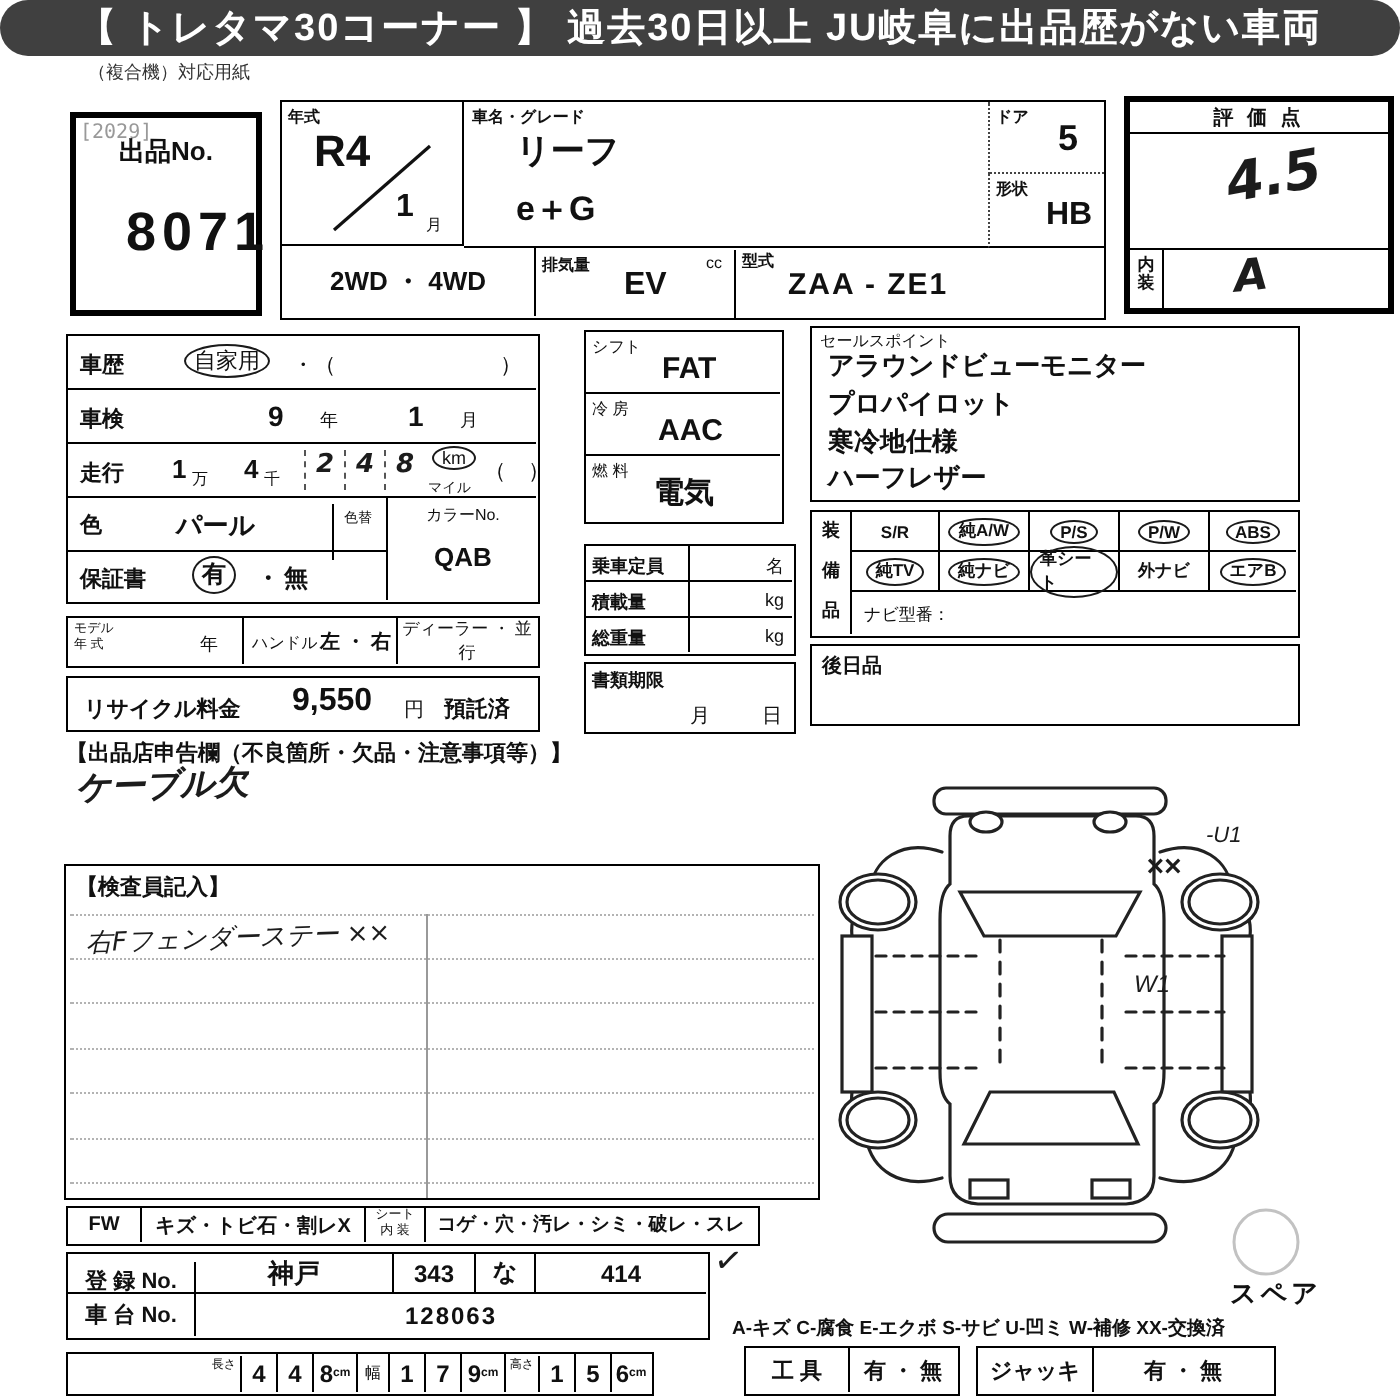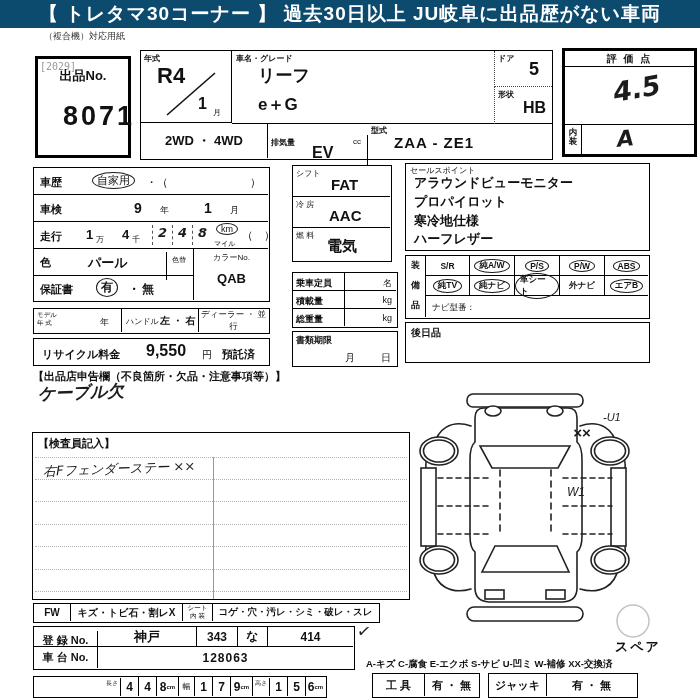--- a/index.html
+++ b/index.html
@@ -13,22 +13,22 @@
   .lbl{font-size:8px;}
   .hand{font-family:"DejaVu Sans",sans-serif;font-style:italic;color:#1c1c1c;}
   .circ{display:inline-block;border:1.6px solid #1a1a1a;border-radius:50%;padding:0 4px;}
   .rule{position:absolute;border-top:1.5px dotted #b3b3b3;height:0;}
   .stack{line-height:1.05;word-break:break-all;text-align:center;}
   .cellR{border-right:1.2px solid #000;box-sizing:border-box;}
   .cellB{border-bottom:1.2px solid #000;box-sizing:border-box;}
   .dotL{border-left:1.5px dotted #444;}
   .dotB{border-bottom:1.5px dotted #444;}
   .dashL{border-left:1.2px dashed #555;}
-  .banner{background:#0c4a6e;color:#fff;font-weight:bold;font-size:19px;letter-spacing:1px;
-          display:flex;align-items:center;justify-content:center;}
+  .banner{background:#404040;color:#fff;font-weight:bold;font-size:19px;letter-spacing:1px;
+          display:flex;align-items:center;justify-content:center;border-radius:14px;}
   .eq{font-size:8.5px;font-weight:bold;display:flex;align-items:center;justify-content:center;}
 </style>
 </head>
 <body>
 
 <div id="sheet">
 
   <div class="abs banner" style="left:0;top:0;width:700px;height:28px;">【 トレタマ30コーナー 】 過去30日以上 JU岐阜に出品歴がない車両</div>
   <div class="abs" style="left:44px;top:30px;font-size:9px;color:#333;">（複合機）対応用紙</div>
 
@@ -57,21 +57,21 @@
     <div class="abs dotL dotB" style="left:353px;top:0;width:57px;height:35px;">
       <div class="abs lbl b" style="left:3px;top:2px;">ドア</div>
       <div class="abs b" style="left:34px;top:8px;font-size:18px;">5</div>
     </div>
     <div class="abs dotL" style="left:353px;top:36px;width:57px;height:36px;border-bottom:1.2px solid #000;">
       <div class="abs lbl b" style="left:3px;top:2px;">形状</div>
       <div class="abs b" style="left:28px;top:12px;font-size:16px;">HB</div>
     </div>
 
     <div class="abs cellR ctr b" style="left:0;top:72px;width:127px;height:35px;font-size:13px;">2WD ・ 4WD</div>
-    <div class="abs cellR" style="left:127px;top:84px;width:100px;height:35px;text-decoration:underline;">
+    <div class="abs cellR" style="left:127px;top:74px;width:100px;height:35px;text-decoration:underline;">
       <div class="abs lbl b" style="left:3px;top:2px;">排気量</div>
       <div class="abs b" style="left:44px;top:9px;font-size:16px;">EV</div>
       <div class="abs" style="left:85px;top:2px;font-size:8px;">cc</div>
     </div>
     <div class="abs" style="left:227px;top:72px;width:183px;height:35px;">
       <div class="abs lbl b" style="left:3px;top:2px;">型式</div>
       <div class="abs b" style="left:26px;top:11px;font-size:15px;letter-spacing:1px;">ZAA - ZE1</div>
     </div>
   </div>
 

